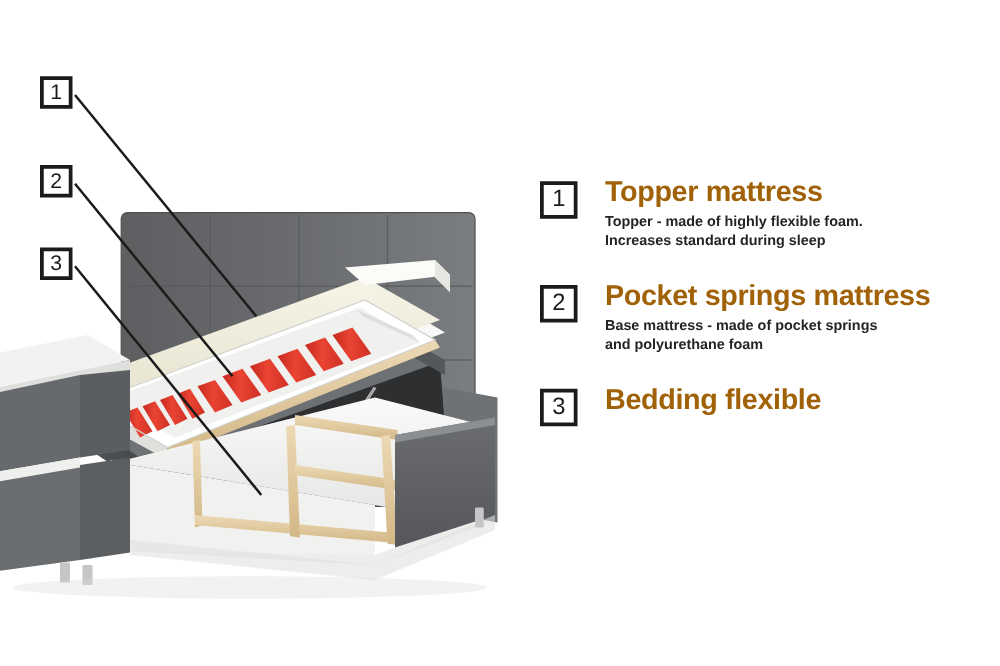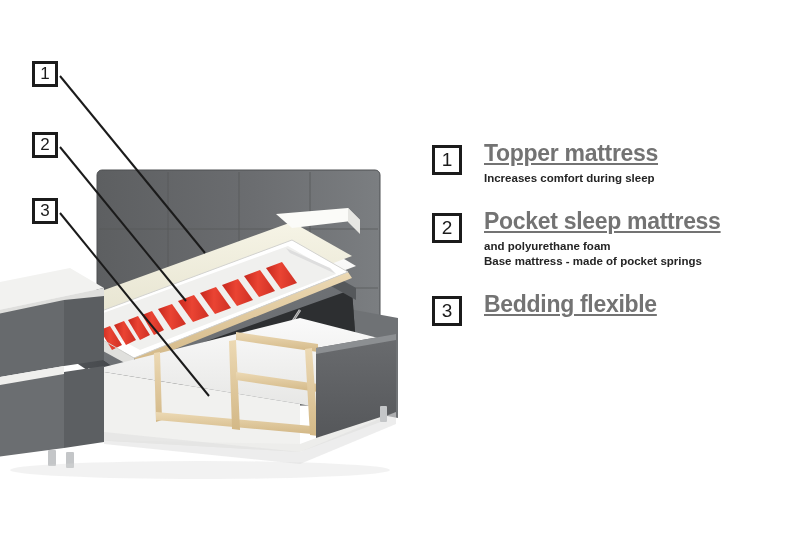--- a/index.html
+++ b/index.html
@@ -86,26 +86,25 @@
     font-family: "Liberation Sans", sans-serif;
     margin-top: 5px;
   }
   .legend-text {
     margin-left: 22px;
     flex: 1 1 auto;
   }
   .legend-title {
     font-size: 23px;
     font-weight: bold;
-    color: #737373;
+    color: #a16207;
     letter-spacing: -0.3px;
     line-height: 26px;
     margin: 0 0 5px 0;
     white-space: nowrap;
-    text-decoration: underline;
   }
   .legend-desc {
     font-size: 11.5px;
     font-weight: bold;
     color: #242424;
     line-height: 15px;
     margin: 0;
   }
   .legend-desc span { display: block; }
 </style>
@@ -295,32 +294,33 @@
   <div class="callout" id="callout-2">2</div>
   <div class="callout" id="callout-3">3</div>
 
   <div id="legend">
 
     <div class="legend-row">
       <div class="legend-badge">1</div>
       <div class="legend-text">
         <p class="legend-title">Topper mattress</p>
         <p class="legend-desc">
-          <span>Increases comfort during sleep</span>
+          <span>Topper - made of highly flexible foam.</span>
+          <span>Increases standard during sleep</span>
         </p>
       </div>
     </div>
 
     <div class="legend-row">
       <div class="legend-badge">2</div>
       <div class="legend-text">
-        <p class="legend-title">Pocket sleep mattress</p>
+        <p class="legend-title">Pocket springs mattress</p>
         <p class="legend-desc">
+          <span>Base mattress - made of pocket springs</span>
           <span>and polyurethane foam</span>
-          <span>Base mattress - made of pocket springs</span>
         </p>
       </div>
     </div>
 
     <div class="legend-row">
       <div class="legend-badge">3</div>
       <div class="legend-text">
         <p class="legend-title">Bedding flexible</p>
         <p class="legend-desc">
         </p>

